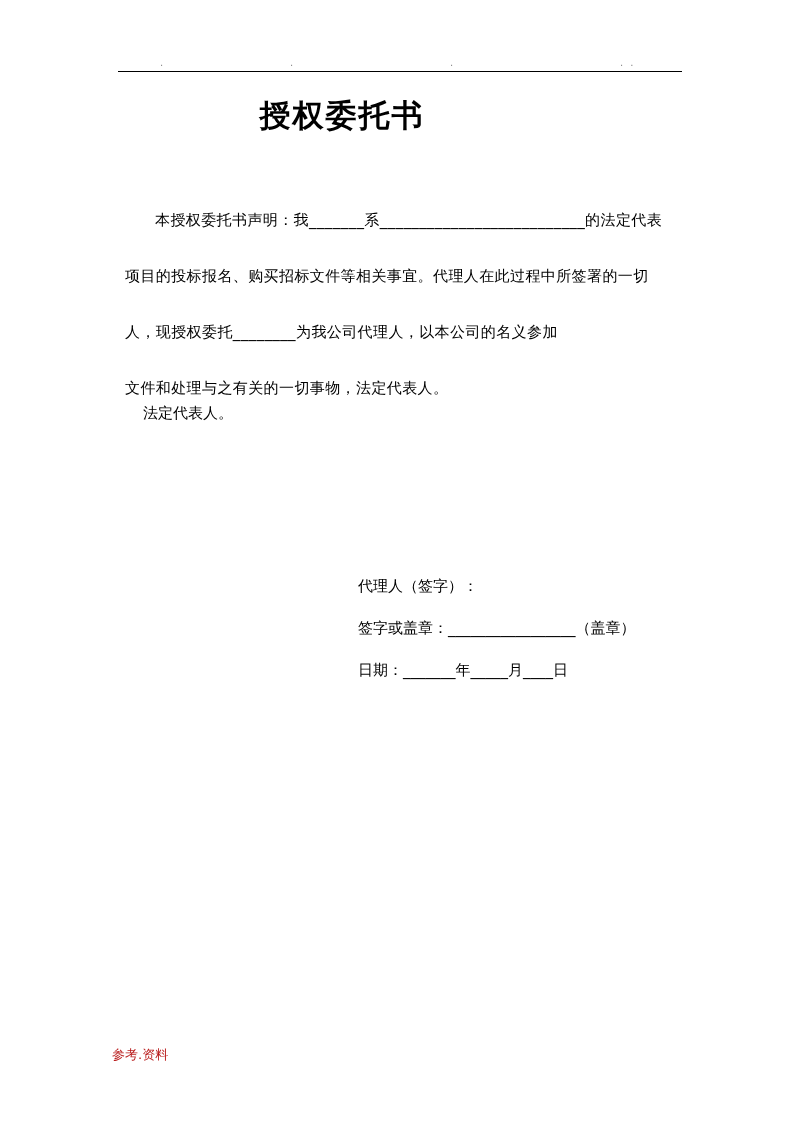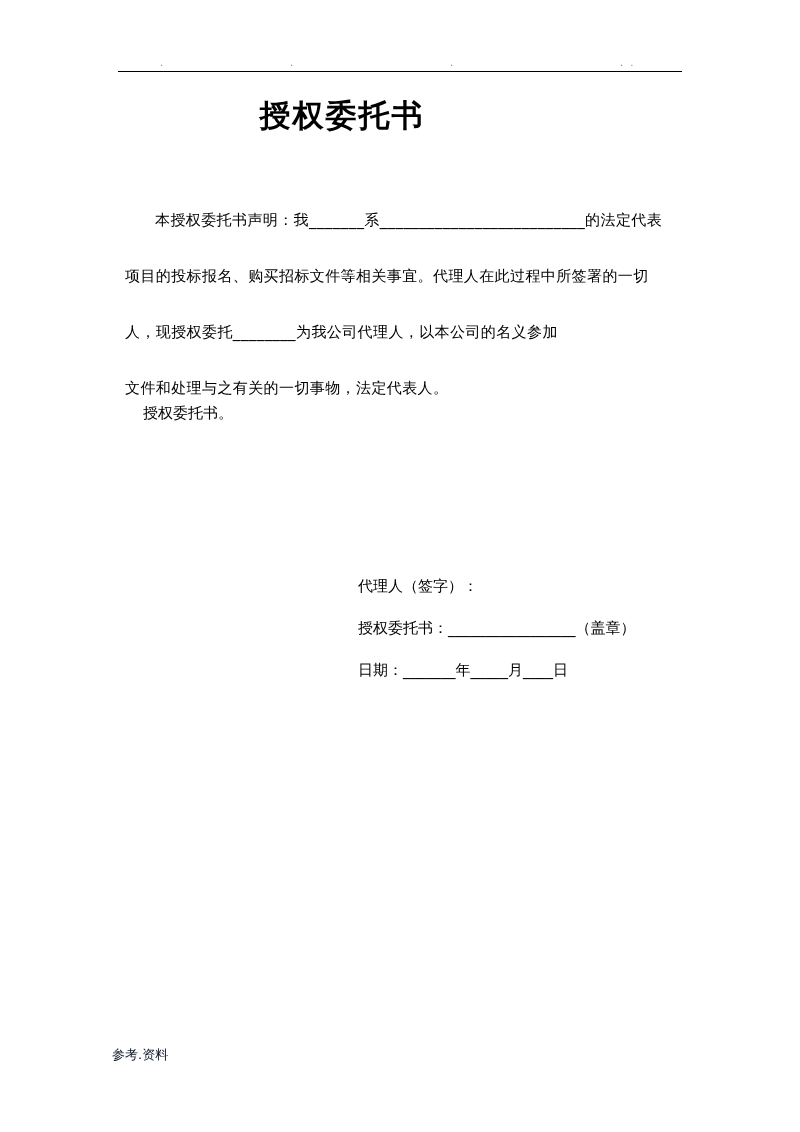--- a/index.html
+++ b/index.html
@@ -96,21 +96,21 @@
   }
   .sign-block .line {
     white-space: pre;
   }
 
   .footer {
     position: absolute;
     left: 112px;
     top: 1046px;
     font-size: 13px;
-    color: #0f172a;
+    color: #b91c1c;
   }
 </style>
 </head>
 <body>
 
 <div class="page">
 
   <div class="header-marks">
     <span class="mark" style="left:42px;">.</span>
     <span class="mark" style="left:172px;">.</span>
@@ -121,23 +121,23 @@
 
   <div class="title">授权委托书</div>
 
   <div class="body-block">
     <p class="indent">本授权委托书声明：我_______系__________________________的法定代表</p>
     <p>项目的投标报名、购买招标文件等相关事宜。代理人在此过程中所签署的一切</p>
     <p>人，现授权委托________为我公司代理人，以本公司的名义参加</p>
     <p>文件和处理与之有关的一切事物，法定代表人。</p>
   </div>
 
-  <div class="special-block">授权委托书。</div>
+  <div class="special-block">法定代表人。</div>
 
   <div class="sign-block">
     <div class="line">代理人（签字）：</div>
-    <div class="line">授权委托书：_________________（盖章）</div>
+    <div class="line">签字或盖章：_________________（盖章）</div>
     <div class="line">日期：_______年_____月____日</div>
   </div>
 
   <div class="footer">参考.资料</div>
 
 </div>
 
 </body></html>

